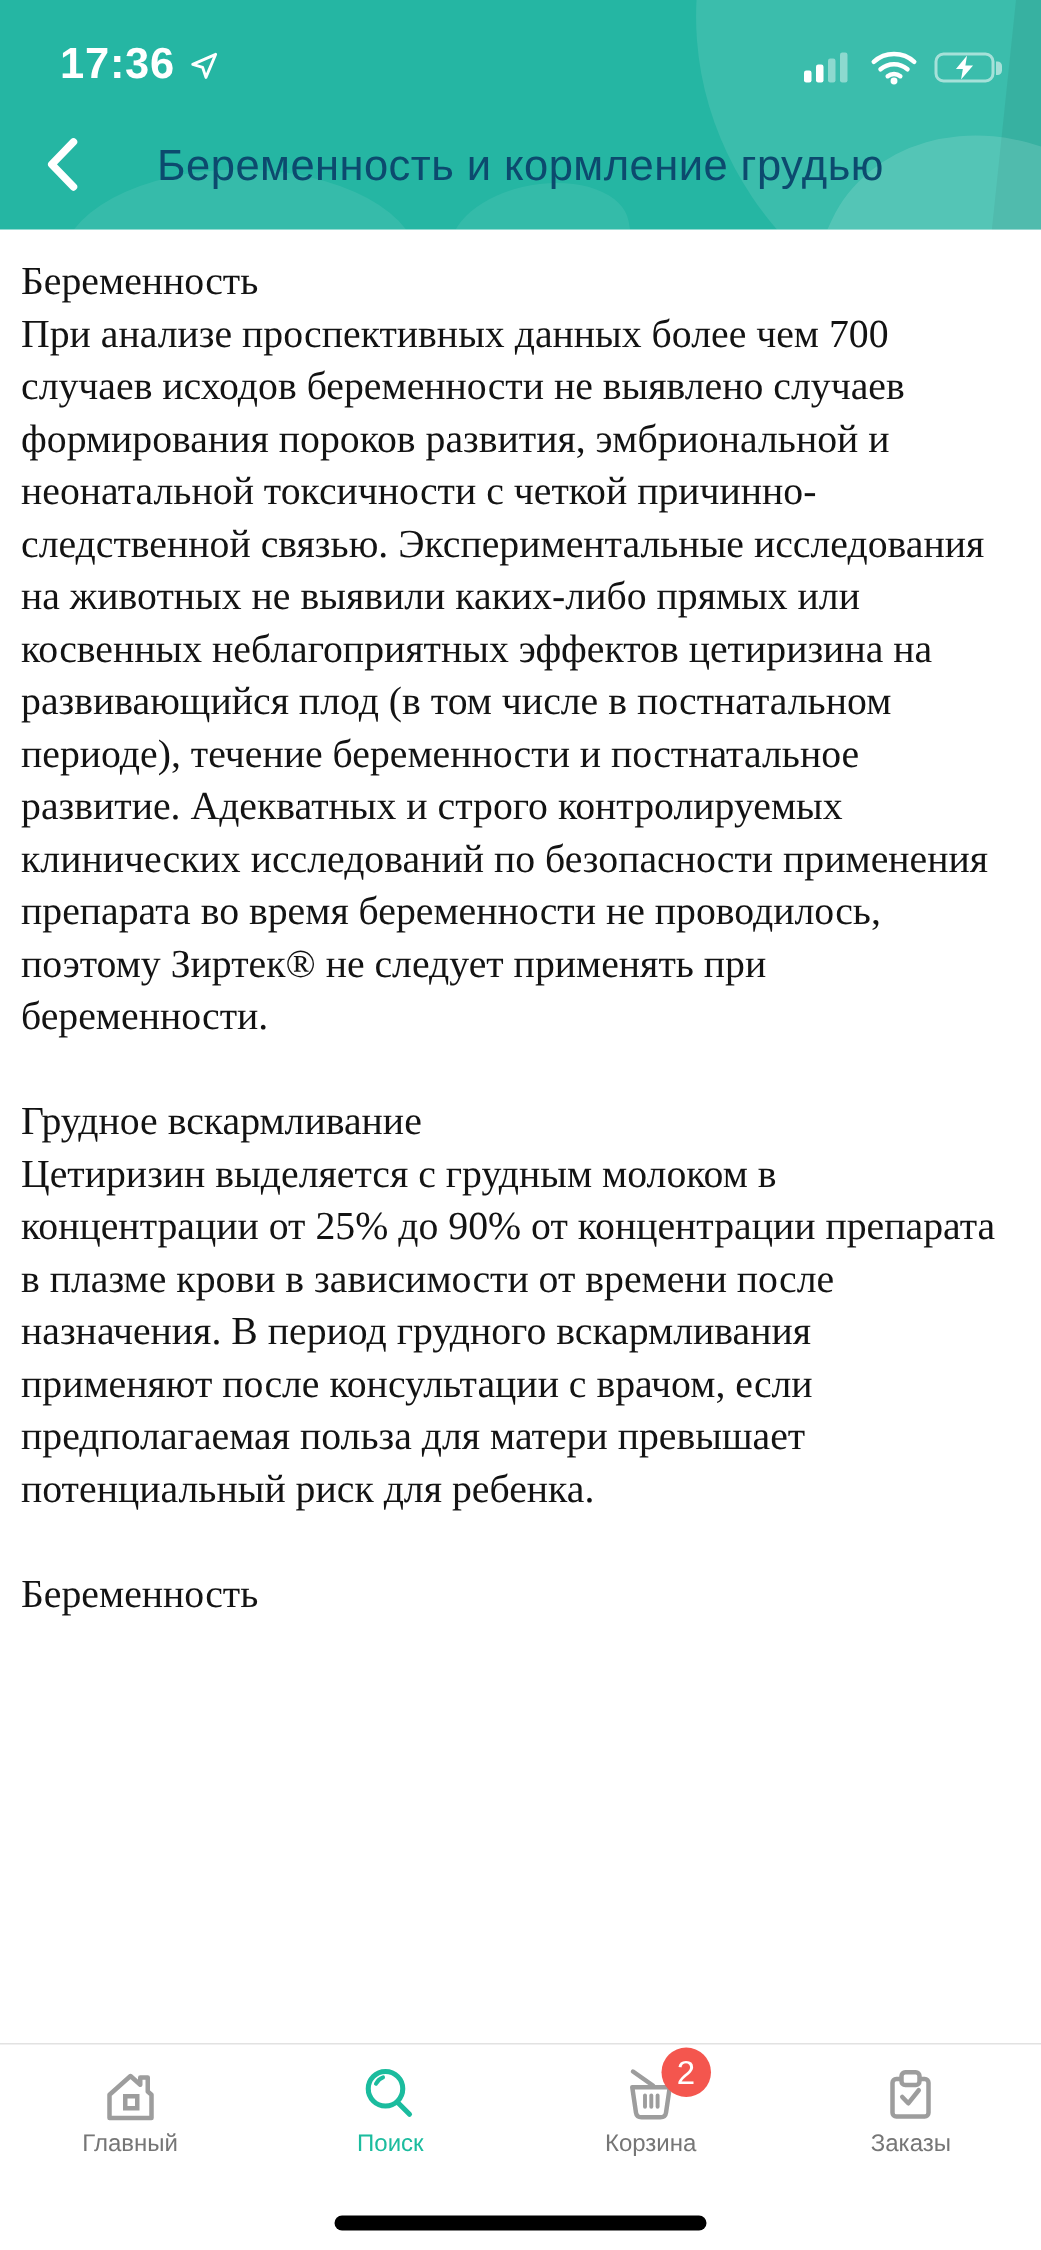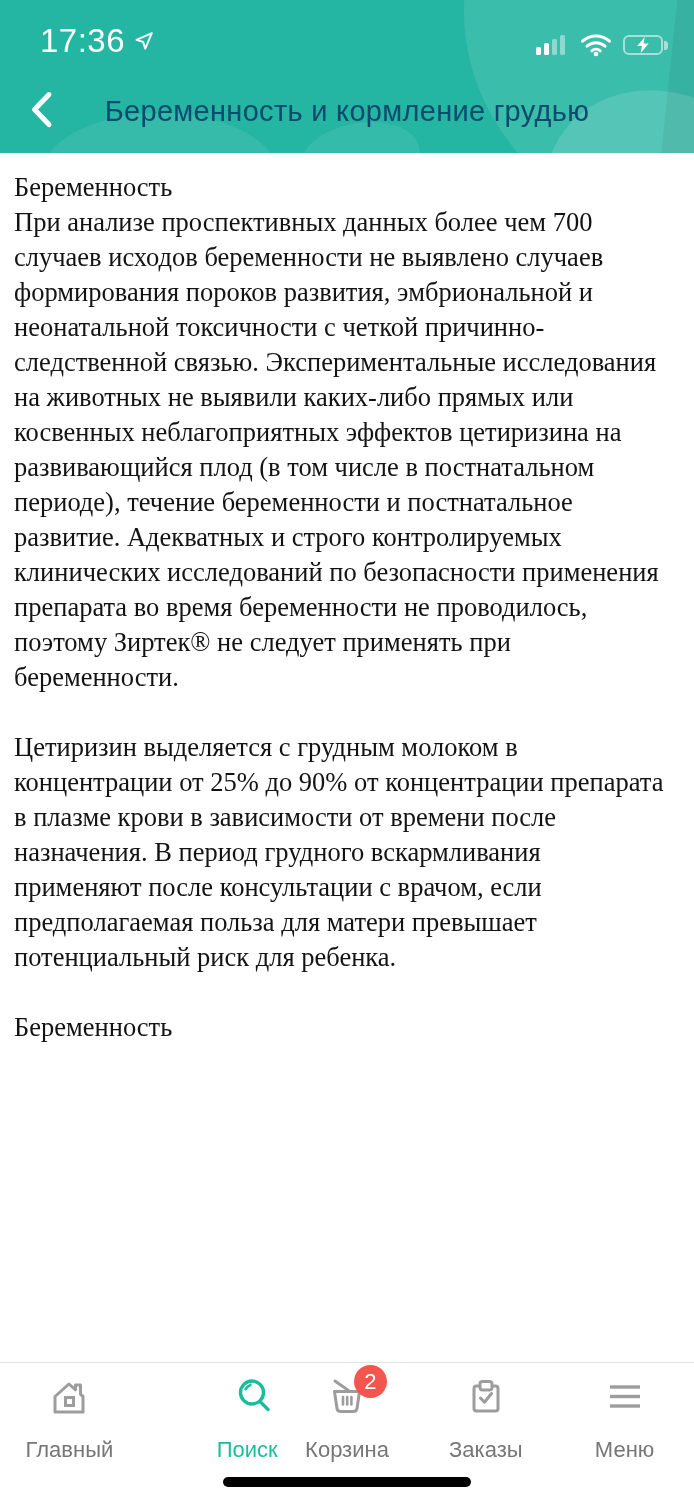--- a/index.html
+++ b/index.html
@@ -53,21 +53,21 @@
     transform:rotate(6deg);
   }
   .status-bar{
     position:relative;z-index:3;
     height:62px;
     display:flex;align-items:flex-end;justify-content:space-between;
     padding:0 26px 2px 40px;
     color:#fff;
   }
   .time-wrap{display:flex;align-items:center;gap:8px;}
-  .time{font-size:33px;font-weight:400;letter-spacing:.5px;}
+  .time{font-size:29px;font-weight:700;letter-spacing:.5px;}
   .status-icons{display:flex;align-items:center;gap:11px;padding-bottom:3px;}
   .battery{position:relative;display:flex;align-items:center;}
   .battery-body{
     width:40px;height:20px;border:2px solid rgba(255,255,255,0.55);
     border-radius:6px;padding:2px;position:relative;
   }
   .battery-fill{
     width:60%;height:100%;background:var(--battery_green,#35D04F);border-radius:3px;
   }
   .battery-bolt{position:absolute;left:50%;top:50%;transform:translate(-50%,-50%);}
@@ -105,23 +105,23 @@
     background:#fff;border-top:1px solid #E2E2E2;
     display:flex;
   }
   .tab{
     flex:1;display:flex;flex-direction:column;align-items:center;
     padding-top:11px;gap:1px;
     background:none;border:none;cursor:pointer;
     color:#767676;font-family:"Liberation Sans",sans-serif;
   }
   .tab-icon{position:relative;width:46px;height:46px;color:#9D9D9D;}
-  .tab.active{color:var(--accent_teal,#1BBC9E);align-items:flex-end;}
+  .tab.active{color:var(--accent_teal,#1BBC9E);}
   .tab.active .tab-icon{color:var(--accent_teal,#1BBC9E);}
-  .tab-label{font-size:22px;margin-top:16px;}
+  .tab-label{font-size:16px;}
   .tab.active .tab-label{color:var(--accent_teal,#1BBC9E);}
   .badge{
     position:absolute;top:-9px;right:-17px;
     min-width:33px;height:33px;border-radius:50%;
     background:var(--badge_red,#F4564E);color:#fff;
     font-size:22px;font-weight:500;
     display:flex;align-items:center;justify-content:center;
   }
   .home-indicator{
     position:absolute;left:50%;bottom:13px;transform:translateX(-50%);
@@ -204,20 +204,21 @@
 косвенных неблагоприятных эффектов цетиризина на
 развивающийся плод (в том числе в постнатальном
 периоде), течение беременности и постнатальное
 развитие. Адекватных и строго контролируемых
 клинических исследований по безопасности применения
 препарата во время беременности не проводилось,
 поэтому Зиртек® не следует применять при
 беременности.</div>
   </section>
   <section class="section">
+    <div class="section-heading">Грудное вскармливание</div>
     <div class="section-body">Цетиризин выделяется с грудным молоком в
 концентрации от 25% до 90% от концентрации препарата
 в плазме крови в зависимости от времени после
 назначения. В период грудного вскармливания
 применяют после консультации с врачом, если
 предполагаемая польза для матери превышает
 потенциальный риск для ребенка.</div>
   </section>
   <section class="section">
     <div class="section-heading">Беременность</div>
@@ -265,26 +266,16 @@
     <span class="tab-icon">
       <svg width="46" height="46" viewBox="0 0 46 46" stroke="currentColor" fill="none" stroke-width="3">
         <rect x="11" y="12" width="24" height="25" rx="2.5"></rect>
         <rect x="17" y="7.5" width="12" height="8.5" rx="2.5" fill="#fff"></rect>
         <path d="M17.5 24 L21.5 28.2 L28.5 19.5" stroke-linecap="round" stroke-linejoin="round"></path>
       </svg>
     </span>
     <span class="tab-label">Заказы</span>
   </button>
 
-  <button class="tab">
-    <span class="tab-icon">
-      <svg width="46" height="46" viewBox="0 0 46 46" stroke="currentColor" stroke-width="3.4">
-        <line x1="8" y1="13" x2="38" y2="13"></line>
-        <line x1="8" y1="22.5" x2="38" y2="22.5"></line>
-        <line x1="8" y1="32" x2="38" y2="32"></line>
-      </svg>
-    </span>
-    <span class="tab-label">Меню</span>
-  </button>
 
 </nav>
 
 <button class="home-indicator" aria-label="home indicator"></button>
 
 </body></html>

